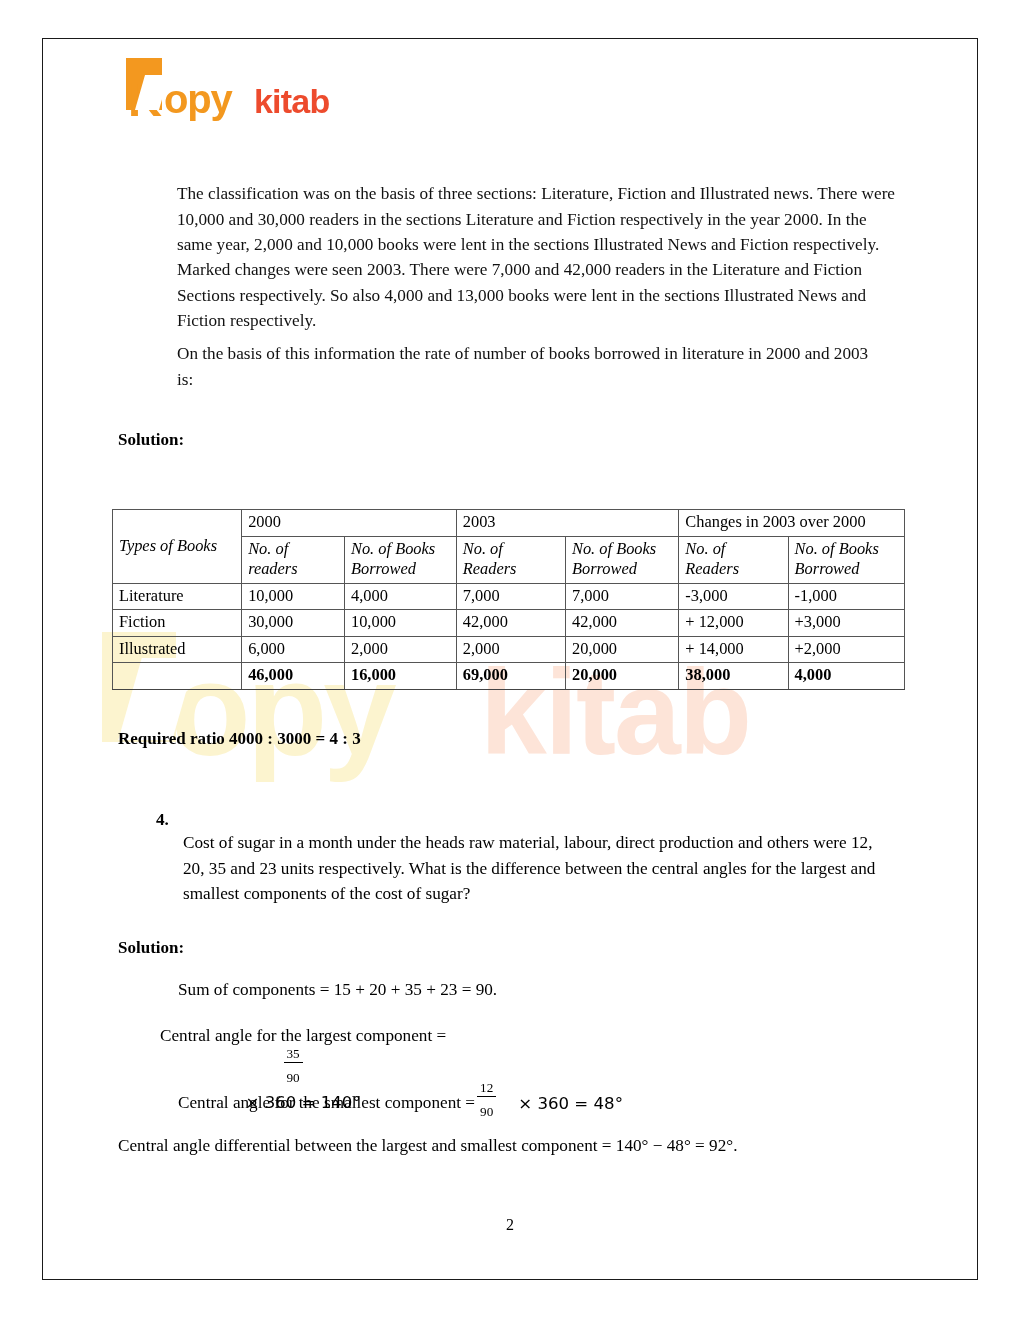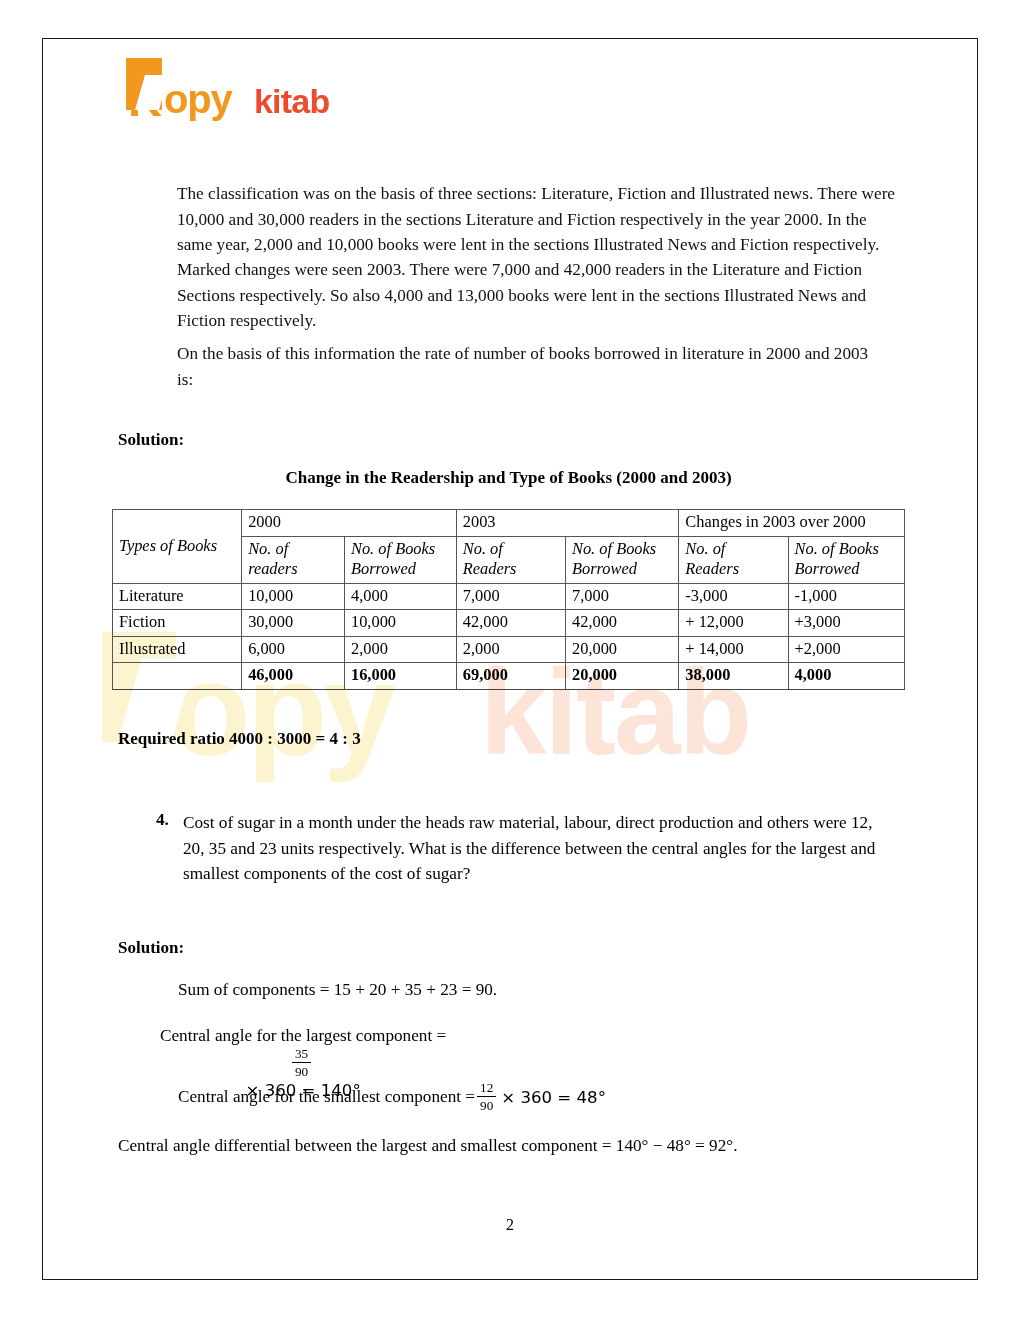--- a/index.html
+++ b/index.html
@@ -234,21 +234,21 @@
   #q4-number {
     position: absolute;
     left: 156px;
     top: 810px;
     font-weight: bold;
     font-size: 17.2px;
   }
   #q4-text {
     position: absolute;
     left: 183px;
-    top: 810px;
+    top: 830px;
     width: 710px;
     font-size: 17.2px;
     line-height: 25.6px;
   }
 
   
   .math-line {
     position: absolute;
     font-size: 17.2px;
     white-space: nowrap;
@@ -257,29 +257,29 @@
   }
   #math-sum { left: 178px; top: 980px; }
   #math-largest { left: 160px; top: 1026px; flex-direction: column; }
   #math-smallest { left: 178px; top: 1080px; }
   #math-diff { left: 118px; top: 1136px; }
 
   .frac {
     display: inline-flex;
     flex-direction: column;
     align-items: center;
-    margin: 0 5px 0 2px;
+    margin: 0 22px 0 2px;
     font-size: 13.2px;
     line-height: 1.12;
     vertical-align: middle;
     position: relative;
     top: 1px;
   }
   .frac .num { padding: 0 3px; }
-  .frac .den { padding: 2px 3px; border-top: 1.3px solid #000; }
+  .frac .den { padding: 8px 3px; border-top: 1.3px solid #000; }
   .mth { font-family: "DejaVu Sans", sans-serif; font-size: 16.6px; }
 
   #page-number {
     position: absolute;
     left: 0;
     top: 1216px;
     width: 1020px;
     text-align: center;
     font-size: 16px;
     font-family: "Liberation Serif", serif;
@@ -306,21 +306,20 @@
 </div>
 
 <div id="content">
 
   <p class="para" id="intro-para">The classification was on the basis of three sections: Literature, Fiction and Illustrated news. There were 10,000 and 30,000 readers in the sections Literature and Fiction respectively in the year 2000. In the same year, 2,000 and 10,000 books were lent in the sections Illustrated News and Fiction respectively. Marked changes were seen 2003. There were 7,000 and 42,000 readers in the Literature and Fiction Sections respectively. So also 4,000 and 13,000 books were lent in the sections Illustrated News and Fiction respectively.</p>
 
   <p class="para" id="question-lead">On the basis of this information the rate of number of books borrowed in literature in 2000 and 2003 is:</p>
 
   <div class="solution-label" id="solution-1">Solution:</div>
 
-  <div id="table-title">Change in the Readership and Type of Books (2000 and 2003)</div>
 
   <table id="data-table">
     <tbody>
       <tr>
         <td class="col-1 corner" rowspan="2">Types of Books</td>
         <td class="year-head" colspan="2">2000</td>
         <td class="year-head" colspan="2">2003</td>
         <td class="year-head" colspan="2">Changes in 2003 over 2000</td>
       </tr>
       <tr>

